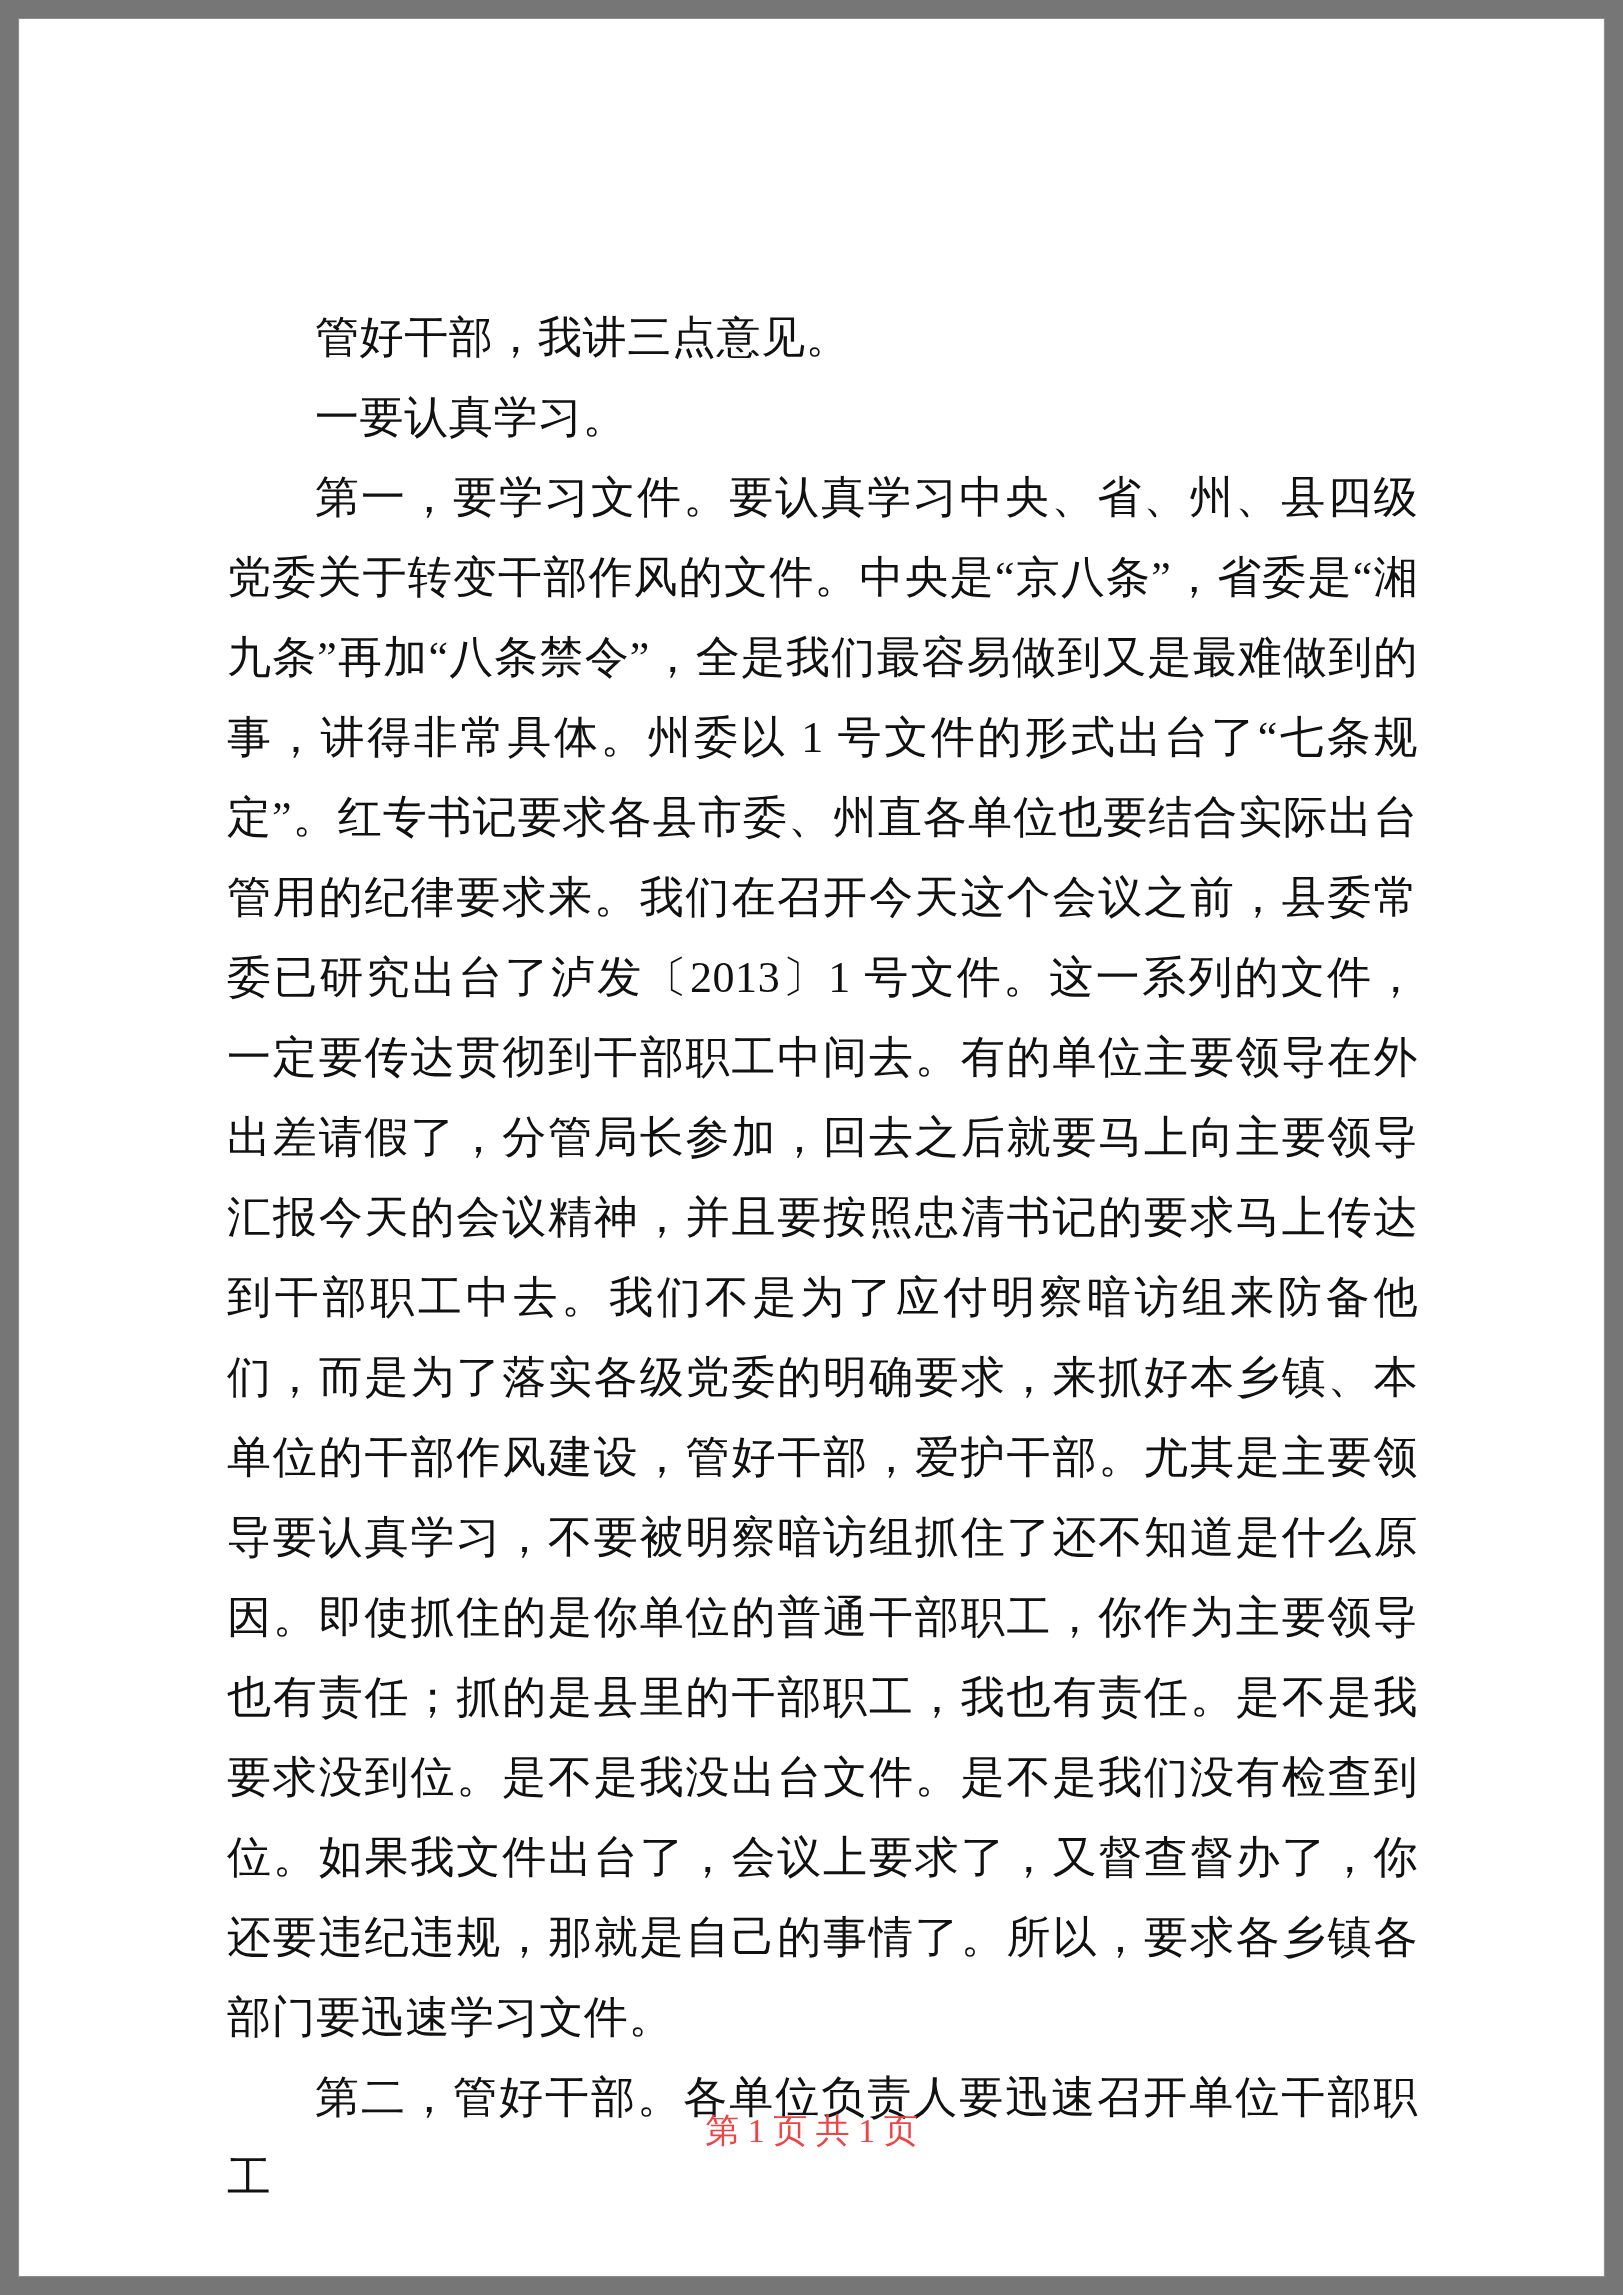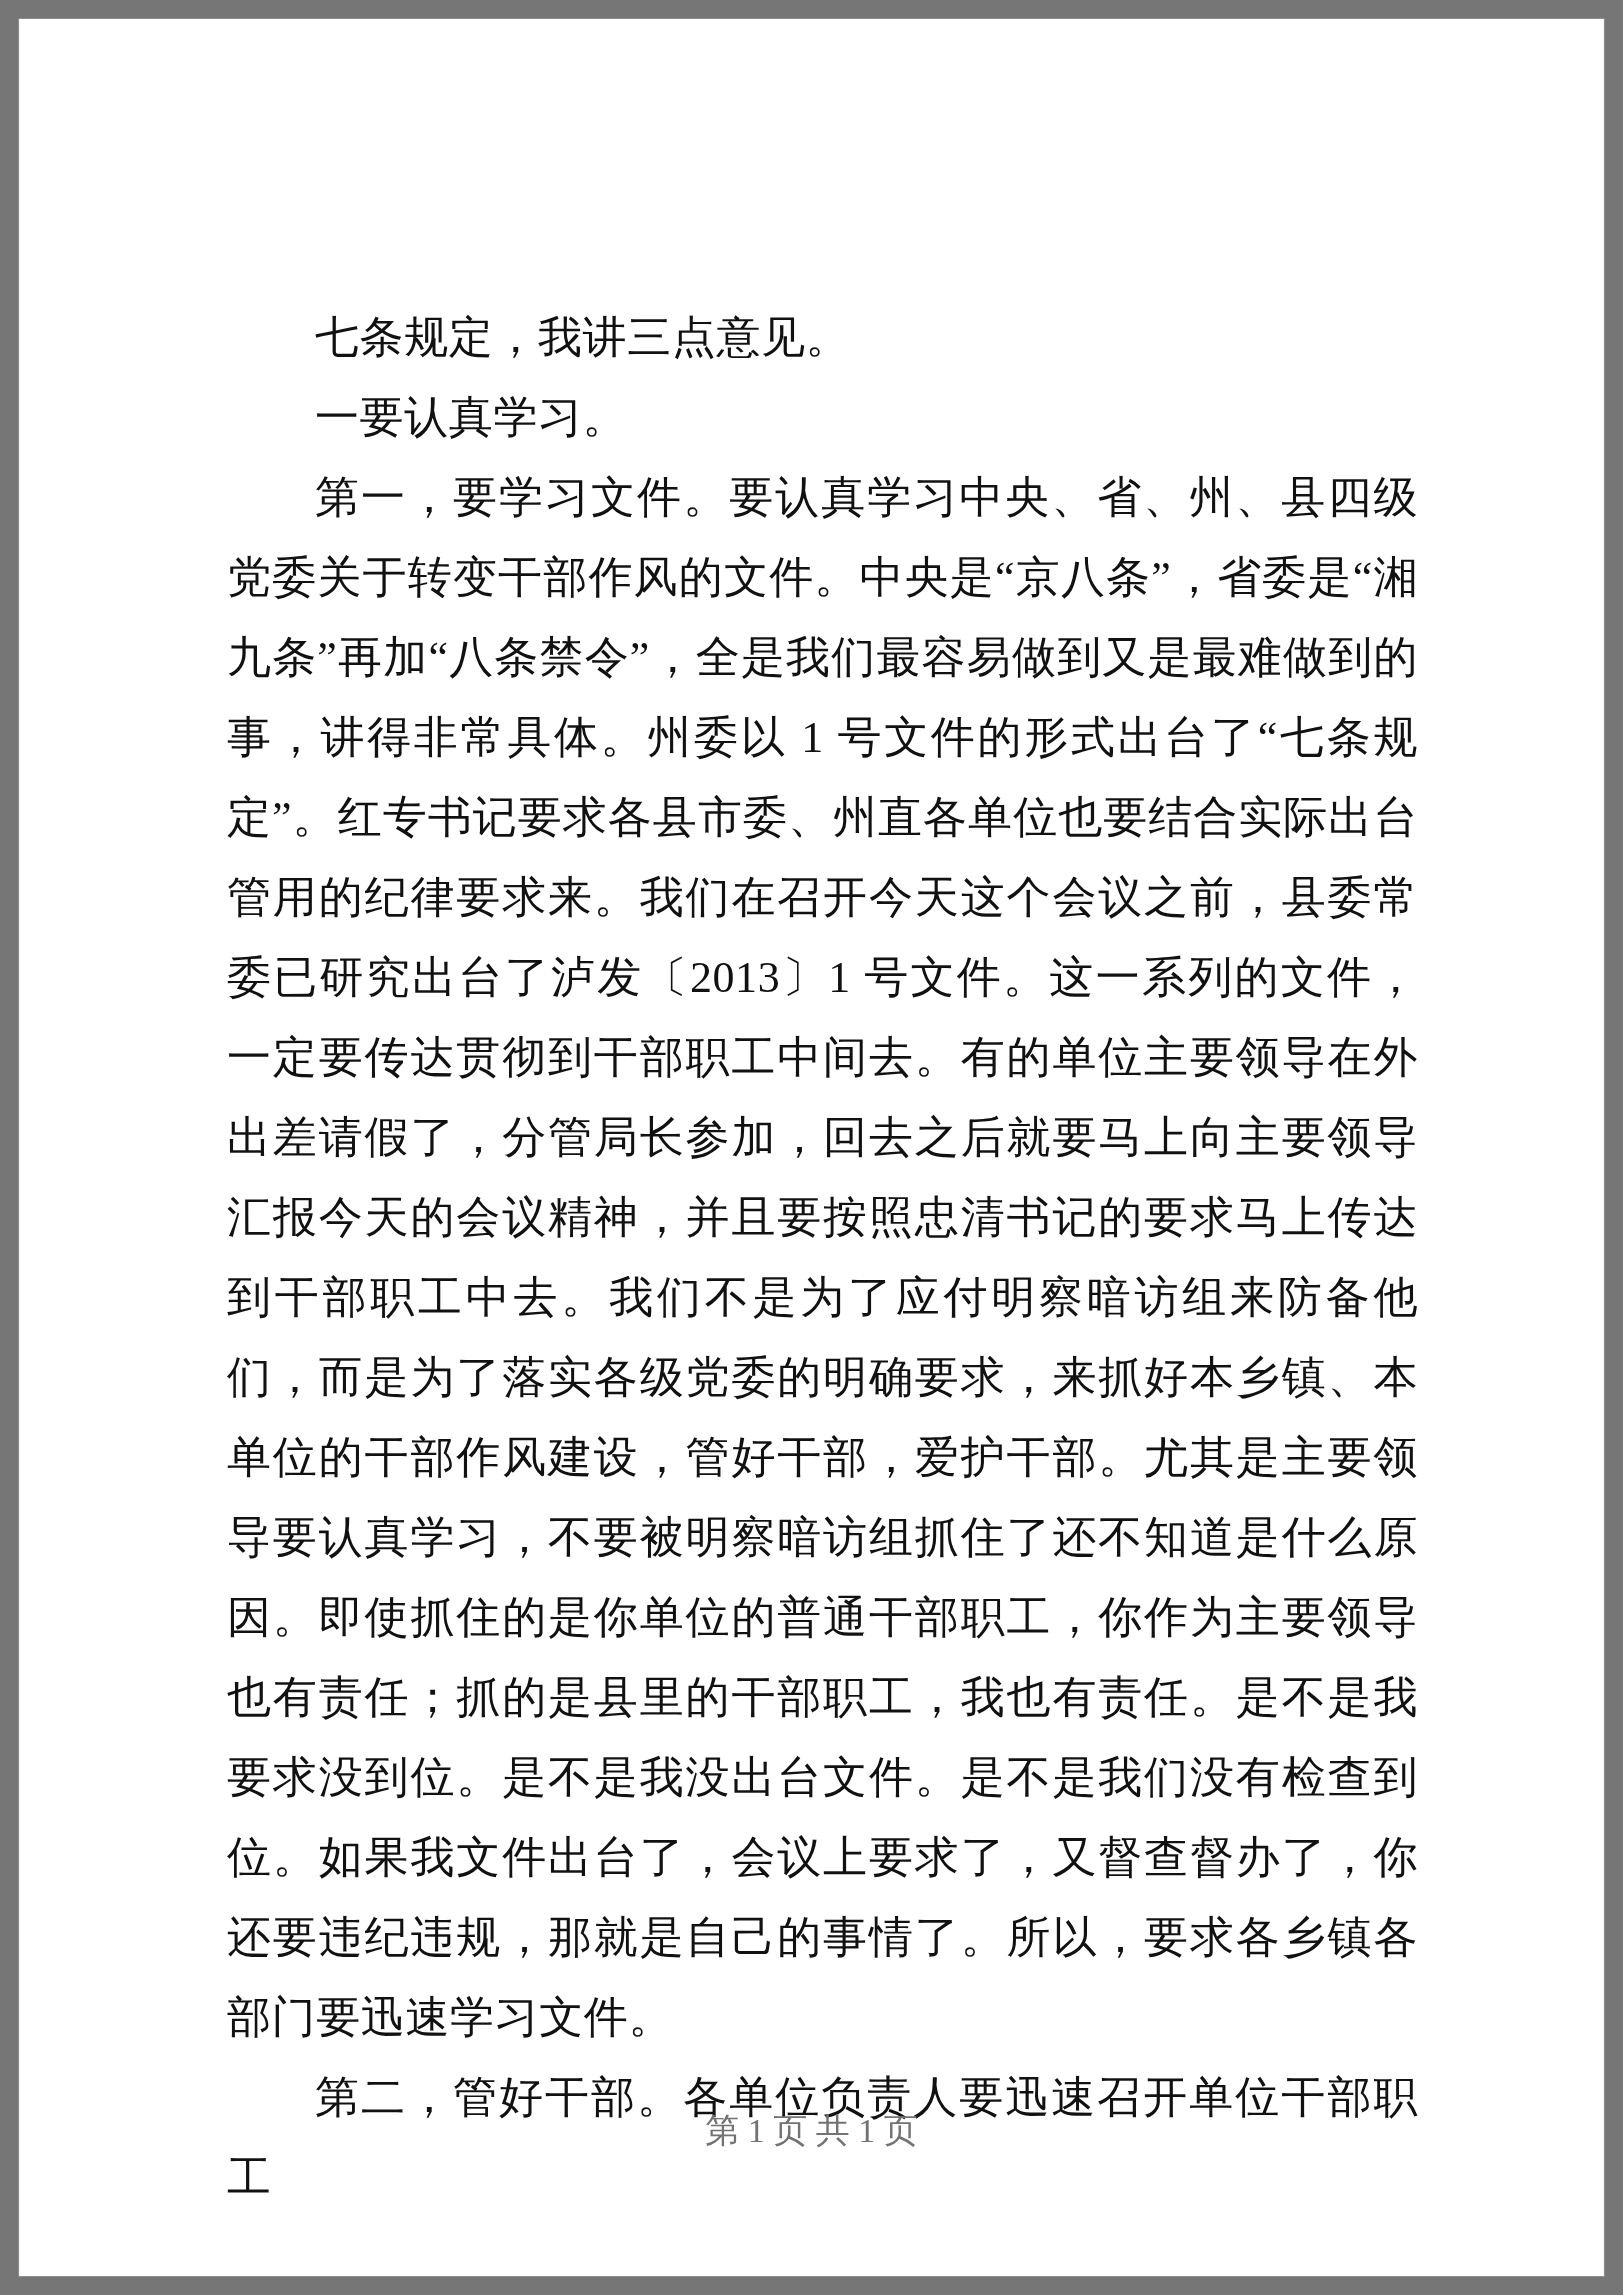--- a/index.html
+++ b/index.html
@@ -37,28 +37,28 @@
     word-break: break-all;
   }
   .footer {
     position: absolute;
     left: 0;
     right: 0;
     bottom: 126px;
     text-align: center;
     font-size: 34px;
     line-height: 40px;
-    color: #737373;
+    color: #ef4444;
   }
 </style>
 </head>
 <body>
 
 <div class="page">
   <div class="content">
-    <p>七条规定，我讲三点意见。</p>
+    <p>管好干部，我讲三点意见。</p>
     <p>一要认真学习。</p>
     <p>第一，要学习文件。要认真学习中央、省、州、县四级党委关于转变干部作风的文件。中央是“京八条”，省委是“湘九条”再加“八条禁令”，全是我们最容易做到又是最难做到的事，讲得非常具体。州委以 1 号文件的形式出台了“七条规定”。红专书记要求各县市委、州直各单位也要结合实际出台管用的纪律要求来。我们在召开今天这个会议之前，县委常委已研究出台了泸发〔2013〕1 号文件。这一系列的文件，一定要传达贯彻到干部职工中间去。有的单位主要领导在外出差请假了，分管局长参加，回去之后就要马上向主要领导汇报今天的会议精神，并且要按照忠清书记的要求马上传达到干部职工中去。我们不是为了应付明察暗访组来防备他们，而是为了落实各级党委的明确要求，来抓好本乡镇、本单位的干部作风建设，管好干部，爱护干部。尤其是主要领导要认真学习，不要被明察暗访组抓住了还不知道是什么原因。即使抓住的是你单位的普通干部职工，你作为主要领导也有责任；抓的是县里的干部职工，我也有责任。是不是我要求没到位。是不是我没出台文件。是不是我们没有检查到位。如果我文件出台了，会议上要求了，又督查督办了，你还要违纪违规，那就是自己的事情了。所以，要求各乡镇各部门要迅速学习文件。</p>
     <p>第二，管好干部。各单位负责人要迅速召开单位干部职工</p>
   </div>
   <div class="footer">第 1 页 共 1 页</div>
 </div>
 
 
 </body></html>

